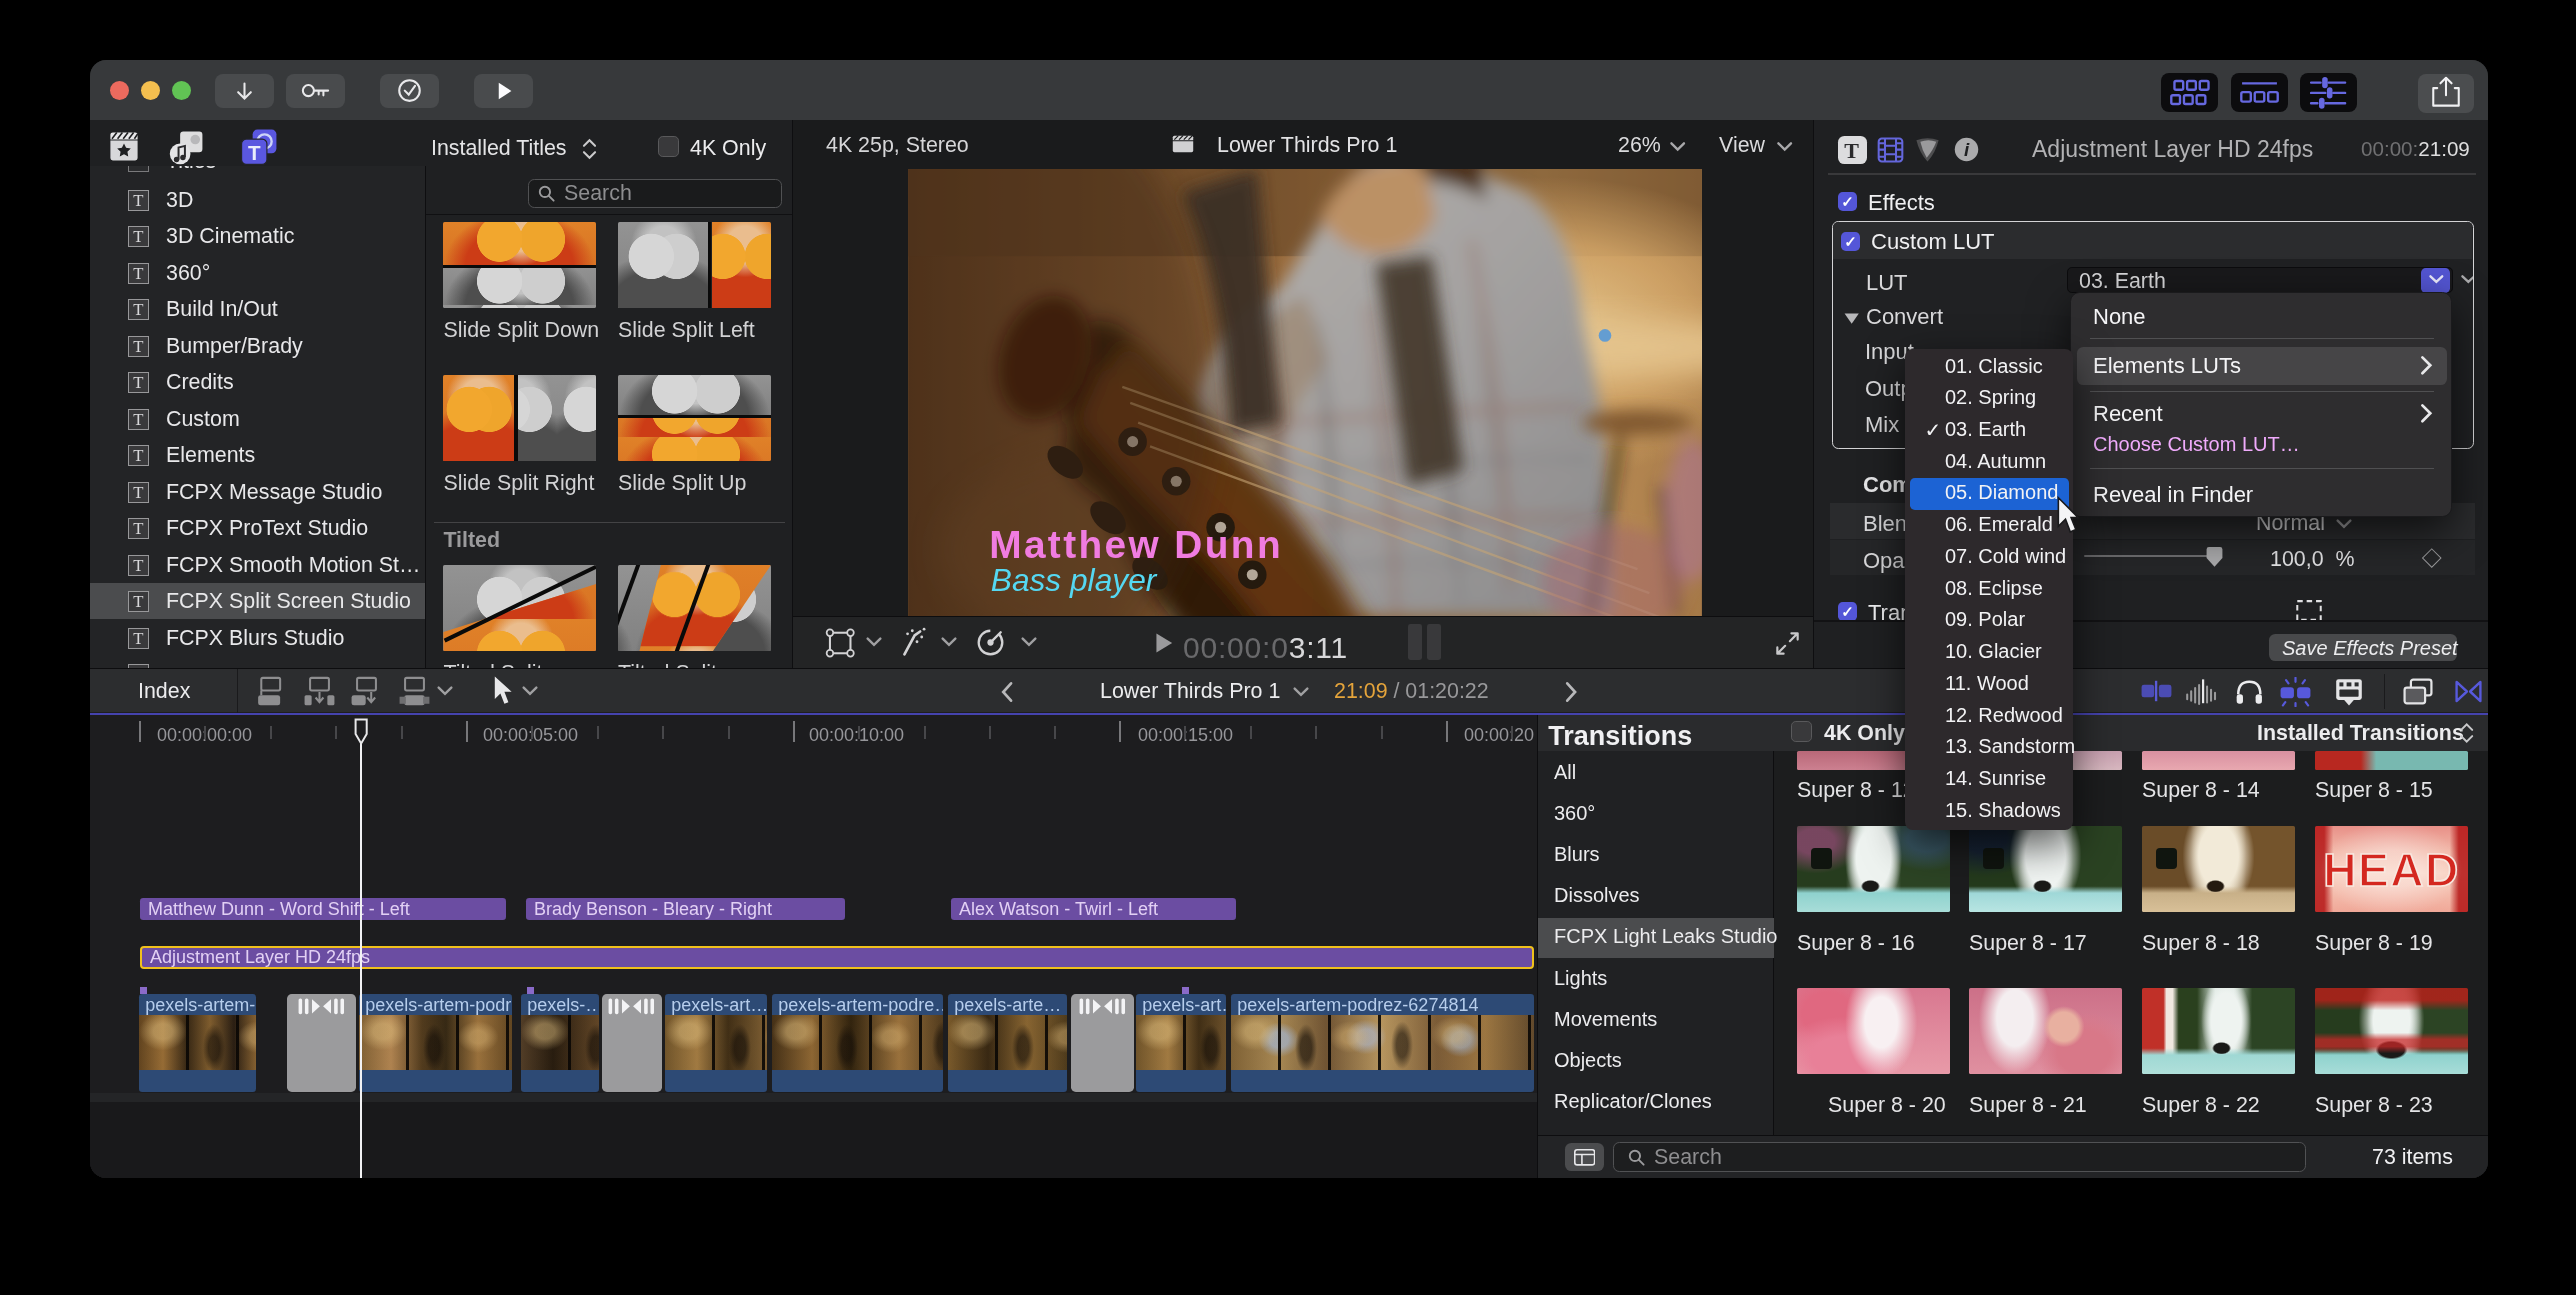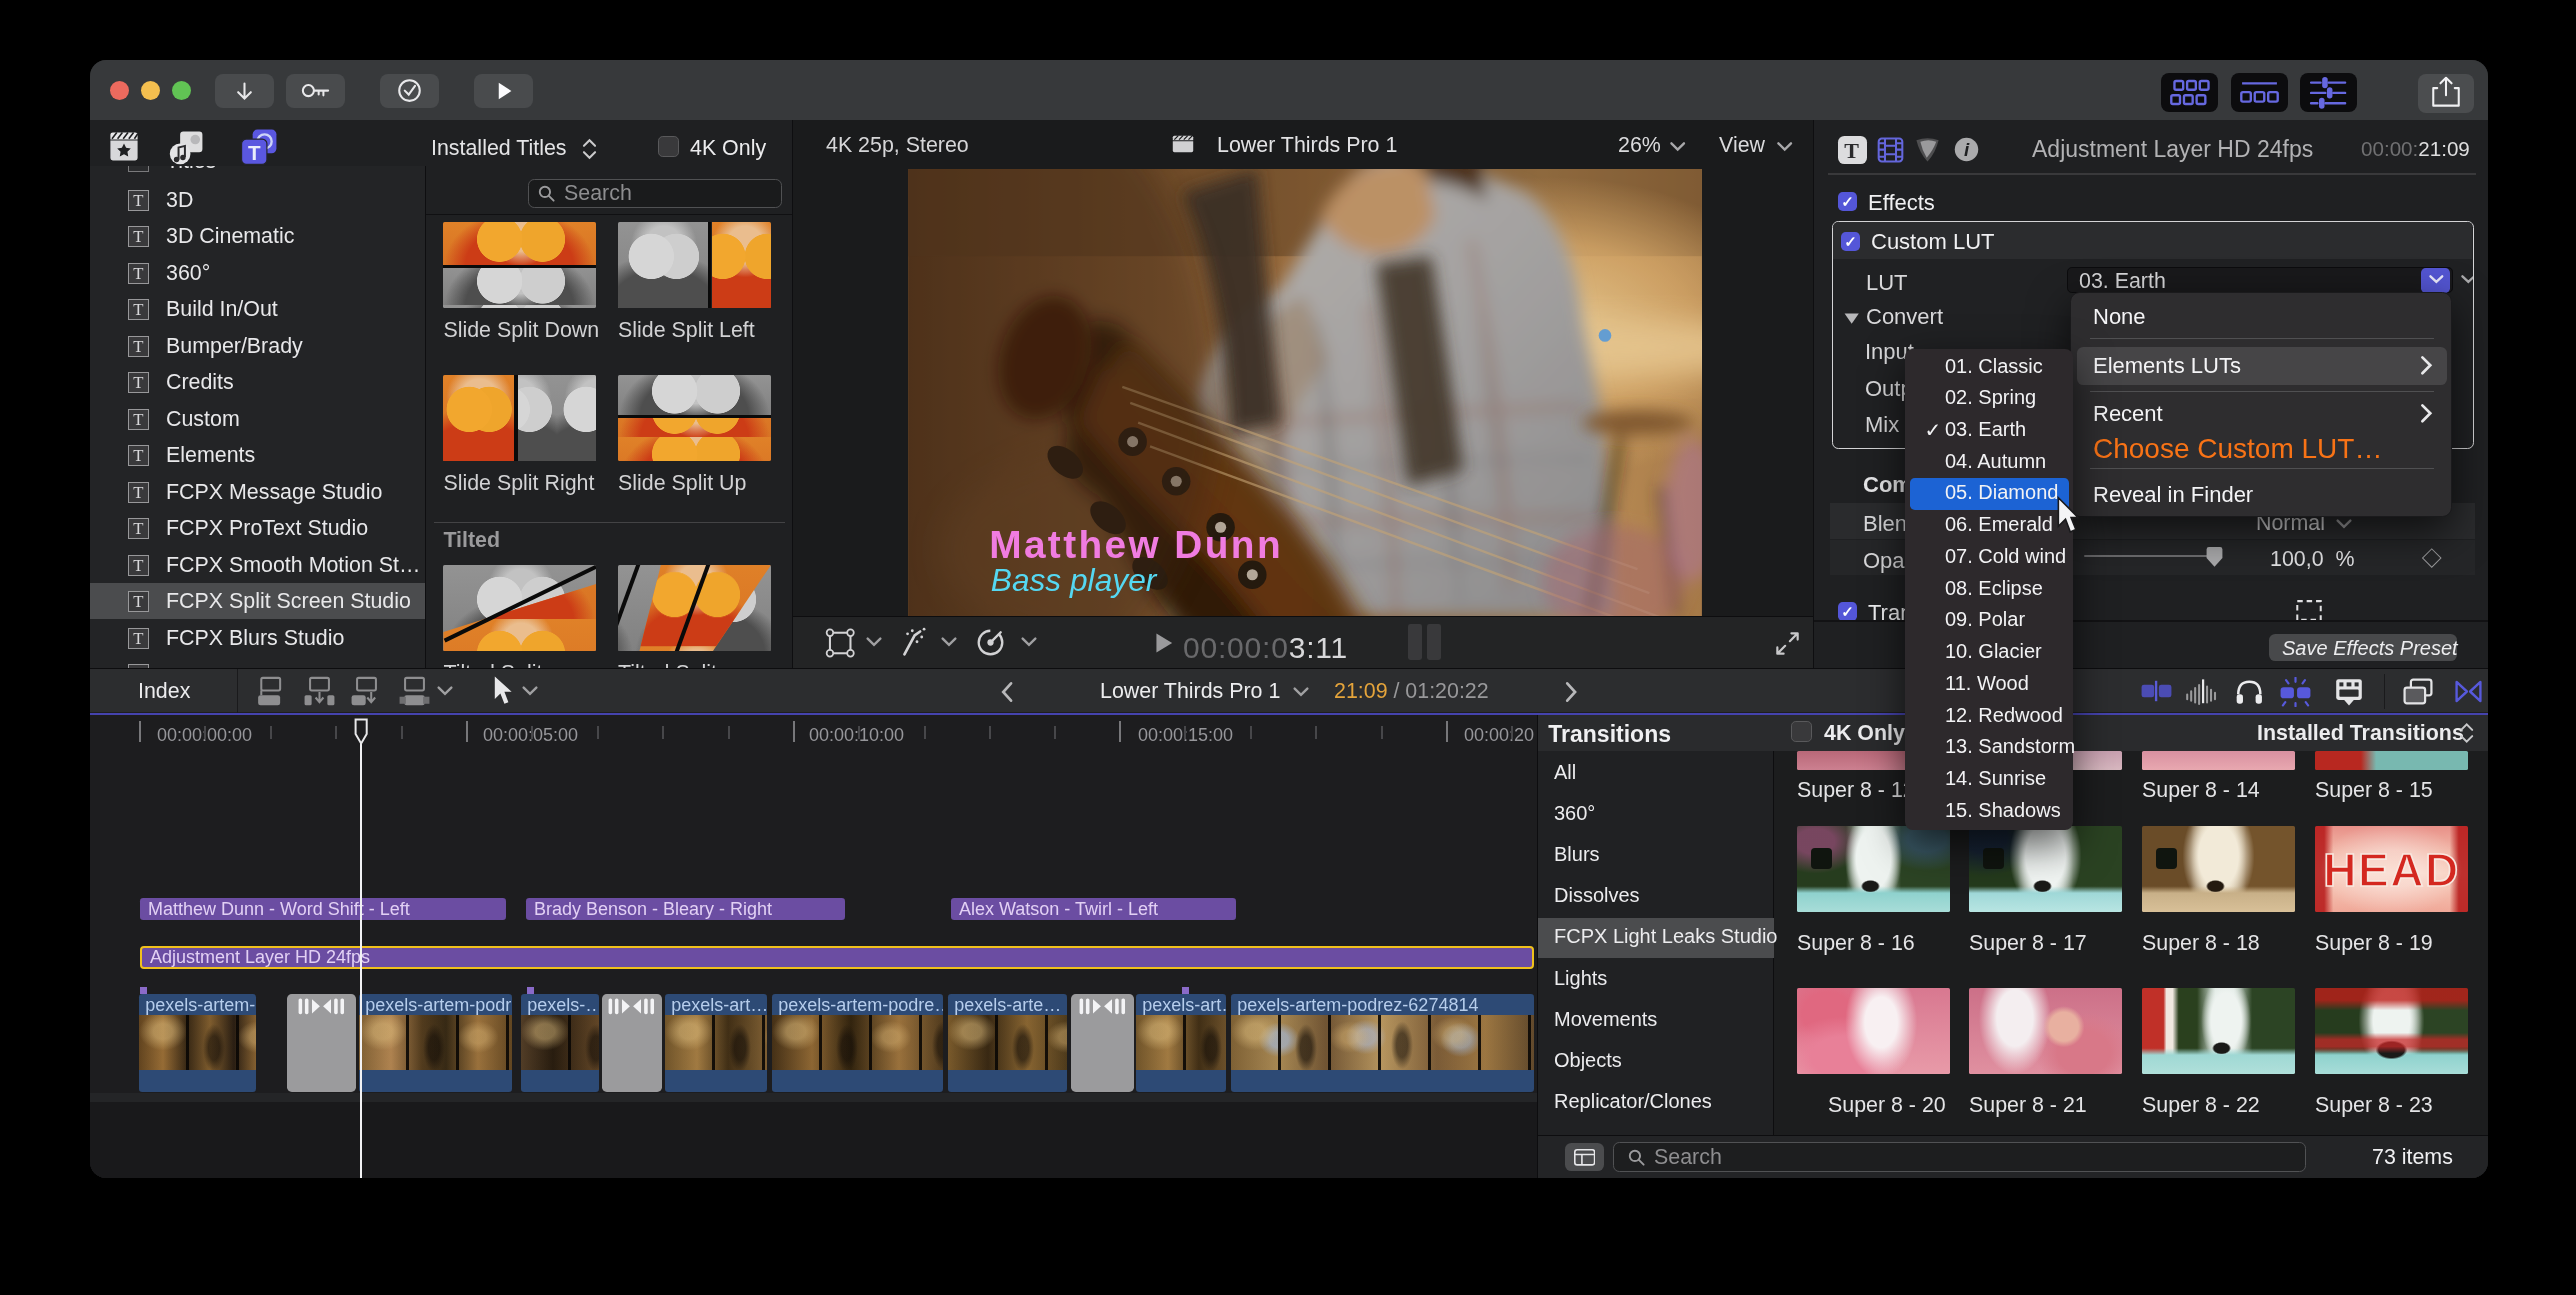--- a/index.html
+++ b/index.html
@@ -807,21 +807,21 @@
     <div class="abs" style="left:0;top:378px;width:1447px;height:9.5px;background:#242527;"></div>
     <div class="abs" style="left:0;top:387px;width:1447px;height:76px;background:#19191b;"></div>
 
     <div class="abs" style="left:270px;top:4.8px;width:1.6px;height:458px;background:#f2f2f4;"></div>
     <svg class="abs" style="left:264px;top:3.2px;" width="14.3" height="27" viewBox="0 0 18 34">
         <path d="M2 2 L16 2 L16 20 L9 32 L2 20 Z" fill="#1d1d1f" stroke="#e8e8ea" stroke-width="2.5"></path>
       </svg>
   </div>
   <div id="transitions">
     <div class="abs" style="left:0;top:0;width:951px;height:36px;background:#2a2b2d;"></div>
-    <div class="t" style="left:10.3px;top:5.6px;font-size:23px;color:#f0f0f2;font-weight:bold;">Transitions</div>
+    <div class="t" style="left:10.3px;top:5.6px;font-size:27px;color:#f0f0f2;font-weight:bold;">Transitions</div>
     <div class="chkoff" style="left:253px;top:6.3px;"></div>
     <div class="t" style="left:286px;top:5.6px;font-size:21.4px;color:#ececee;font-weight:bold;">4K Only</div>
     <div class="t" style="left:719px;top:5.6px;font-size:21.4px;color:#ececee;font-weight:bold;">Installed Transitions</div>
     <svg class="abs" style="left:920px;top:7.1px;" width="17.4" height="22" viewBox="0 0 22 28">
         <g stroke="#c8c8ca" stroke-width="2.6" fill="none" stroke-linecap="round">
           <path d="M4 10 L11 3 L18 10 M4 18 L11 25 L18 18"></path>
         </g>
       </svg>
 
     <div class="abs" style="left:0;top:36px;width:236px;height:384px;background:#202123;border-right:0.8px solid #0d0d0f;">
@@ -884,21 +884,21 @@
     <div class="abs" style="left:6.3px;top:54px;width:370px;height:38px;background:#464547;border-radius:6.3px;"></div>
     <div class="t" style="left:22px;top:60px;font-size:22px;color:#f4f4f6;">Elements LUTs</div>
     <svg class="abs" style="left:349px;top:62px;" width="12.7" height="20.6" viewBox="0 0 16 26">
         <path d="M3 3 L13 13 L3 23" stroke="#e8e8ea" stroke-width="3.4" fill="none" stroke-linecap="round"></path>
       </svg>
     <div class="abs" style="left:19px;top:98px;width:344px;height:0.8px;background:#505052;"></div>
     <div class="t" style="left:22px;top:108px;font-size:22px;color:#f4f4f6;">Recent</div>
     <svg class="abs" style="left:349px;top:110px;" width="12.7" height="20.6" viewBox="0 0 16 26">
         <path d="M3 3 L13 13 L3 23" stroke="#e8e8ea" stroke-width="3.4" fill="none" stroke-linecap="round"></path>
       </svg>
-    <div class="t" style="left:22px;top:140px;font-size:28px;color:#f97316;">Choose Custom LUT…</div>
+    <div class="t" style="left:22px;top:140px;font-size:20px;color:#f0abfc;">Choose Custom LUT…</div>
     <div class="abs" style="left:19px;top:175px;width:344px;height:0.8px;background:#505052;"></div>
     <div class="t" style="left:22px;top:189px;font-size:22px;color:#f4f4f6;">Reveal in Finder</div>
   </div>
 
   <div class="abs" style="left:1815px;top:289px;width:168px;height:481px;background:#2d292c;border-radius:8px;box-shadow:0 14.3px 40px rgba(0,0,0,0.65);">
     <div class="mi" style="top:5.6px;">01. Classic</div>
     <div class="mi" style="top:37px;">02. Spring</div>
     <div class="mi" style="top:69px;"><span class="abs" style="left:-20.6px;top:0;">✓</span>03. Earth</div>
     <div class="mi" style="top:101px;">04. Autumn</div>
     <div class="abs" style="left:4.8px;top:129px;width:159px;height:32px;background:#1c63d4;border-radius:4.8px;"></div>

